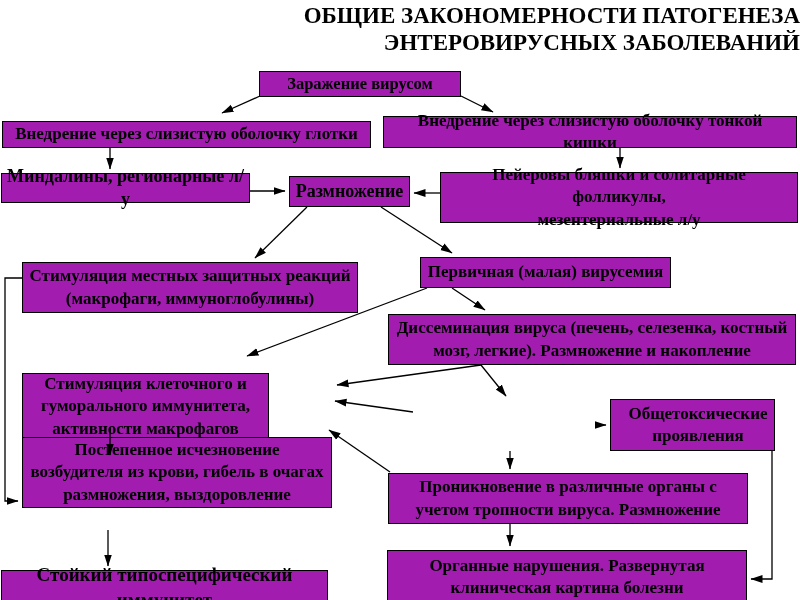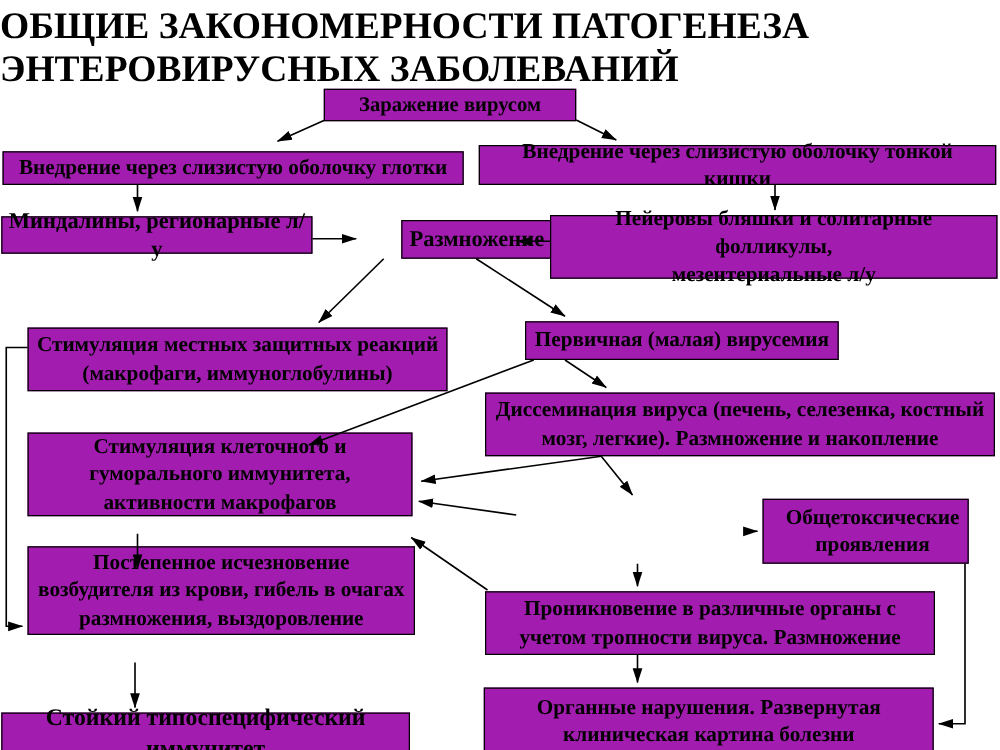--- a/index.html
+++ b/index.html
@@ -3,21 +3,21 @@
 <meta charset="utf-8">
 <style>
   html,body { margin:0; padding:0; background:#fff; }
   #slide {
     position:relative; width:800px; height:600px; background:#ffffff;
     overflow:hidden; color:#000;
     font-family:"Liberation Serif","DejaVu Serif",serif;
   }
   #slide-title {
     position:absolute; top:3px; left:0; width:100%;
-    text-align:left; font-weight:bold; font-size:30px; line-height:1.17;
+    text-align:right; font-weight:bold; font-size:23px; line-height:1.17;
     white-space:pre-line;
     font-family:Liberation Serif, serif;
   }
   .node {
     position:absolute; box-sizing:border-box;
     border:1.6px solid #000; background:#a21caf;
     display:flex; align-items:center; justify-content:center;
     text-align:center; font-weight:bold; font-size:17px; line-height:1.3;
     white-space:pre-line; padding:1px 5px;
   }
@@ -33,34 +33,34 @@
 ЭНТЕРОВИРУСНЫХ ЗАБОЛЕВАНИЙ</div>
 
   <div class="node" style="left:259px; top:71px; width:202px; height:26px; font-size:16.5px;">Заражение вирусом</div>
 
   <div class="node" style="left:2px; top:121px; width:369px; height:27px;">Внедрение через слизистую оболочку глотки</div>
 
   <div class="node" style="left:383px; top:116px; width:414px; height:32px;">Внедрение через слизистую оболочку тонкой кишки</div>
 
   <div class="node" style="left:1px; top:173px; width:249px; height:30px; font-size:18px;">Миндалины, регионарные л/у</div>
 
-  <div class="node" style="left:289px; top:176px; width:121px; height:31px; font-size:18px;margin-left:32px;">Размножение</div>
+  <div class="node" style="left:289px; top:176px; width:121px; height:31px; font-size:18px;">Размножение</div>
 
   <div class="node" style="left:440px; top:172px; width:358px; height:51px;text-align:center;">Пейеровы бляшки и солитарные фолликулы,
 мезентериальные л/у</div>
 
   <div class="node" style="left:22px; top:262px; width:336px; height:51px;">Стимуляция местных защитных реакций
 (макрофаги, иммуноглобулины)</div>
 
   <div class="node" style="left:420px; top:257px; width:251px; height:31px;">Первичная (малая) вирусемия</div>
 
   <div class="node" style="left:388px; top:314px; width:408px; height:51px;">Диссеминация вируса (печень, селезенка, костный
 мозг, легкие).  Размножение и накопление</div>
 
-  <div class="node" style="left:22px; top:346px; width:308px; height:67px;">Стимуляция клеточного и
+  <div class="node" style="left:22px; top:373px; width:247px; height:67px;">Стимуляция клеточного и
 гуморального иммунитета,
 активности макрофагов</div>
 
 
   <div class="node" style="left:610px; top:399px; width:165px; height:52px;padding-left:16px;">Общетоксические
 проявления</div>
 
   <div class="node" style="left:22px; top:437px; width:310px; height:71px;">Постепенное исчезновение
 возбудителя из крови, гибель в очагах
 размножения, выздоровление</div>

